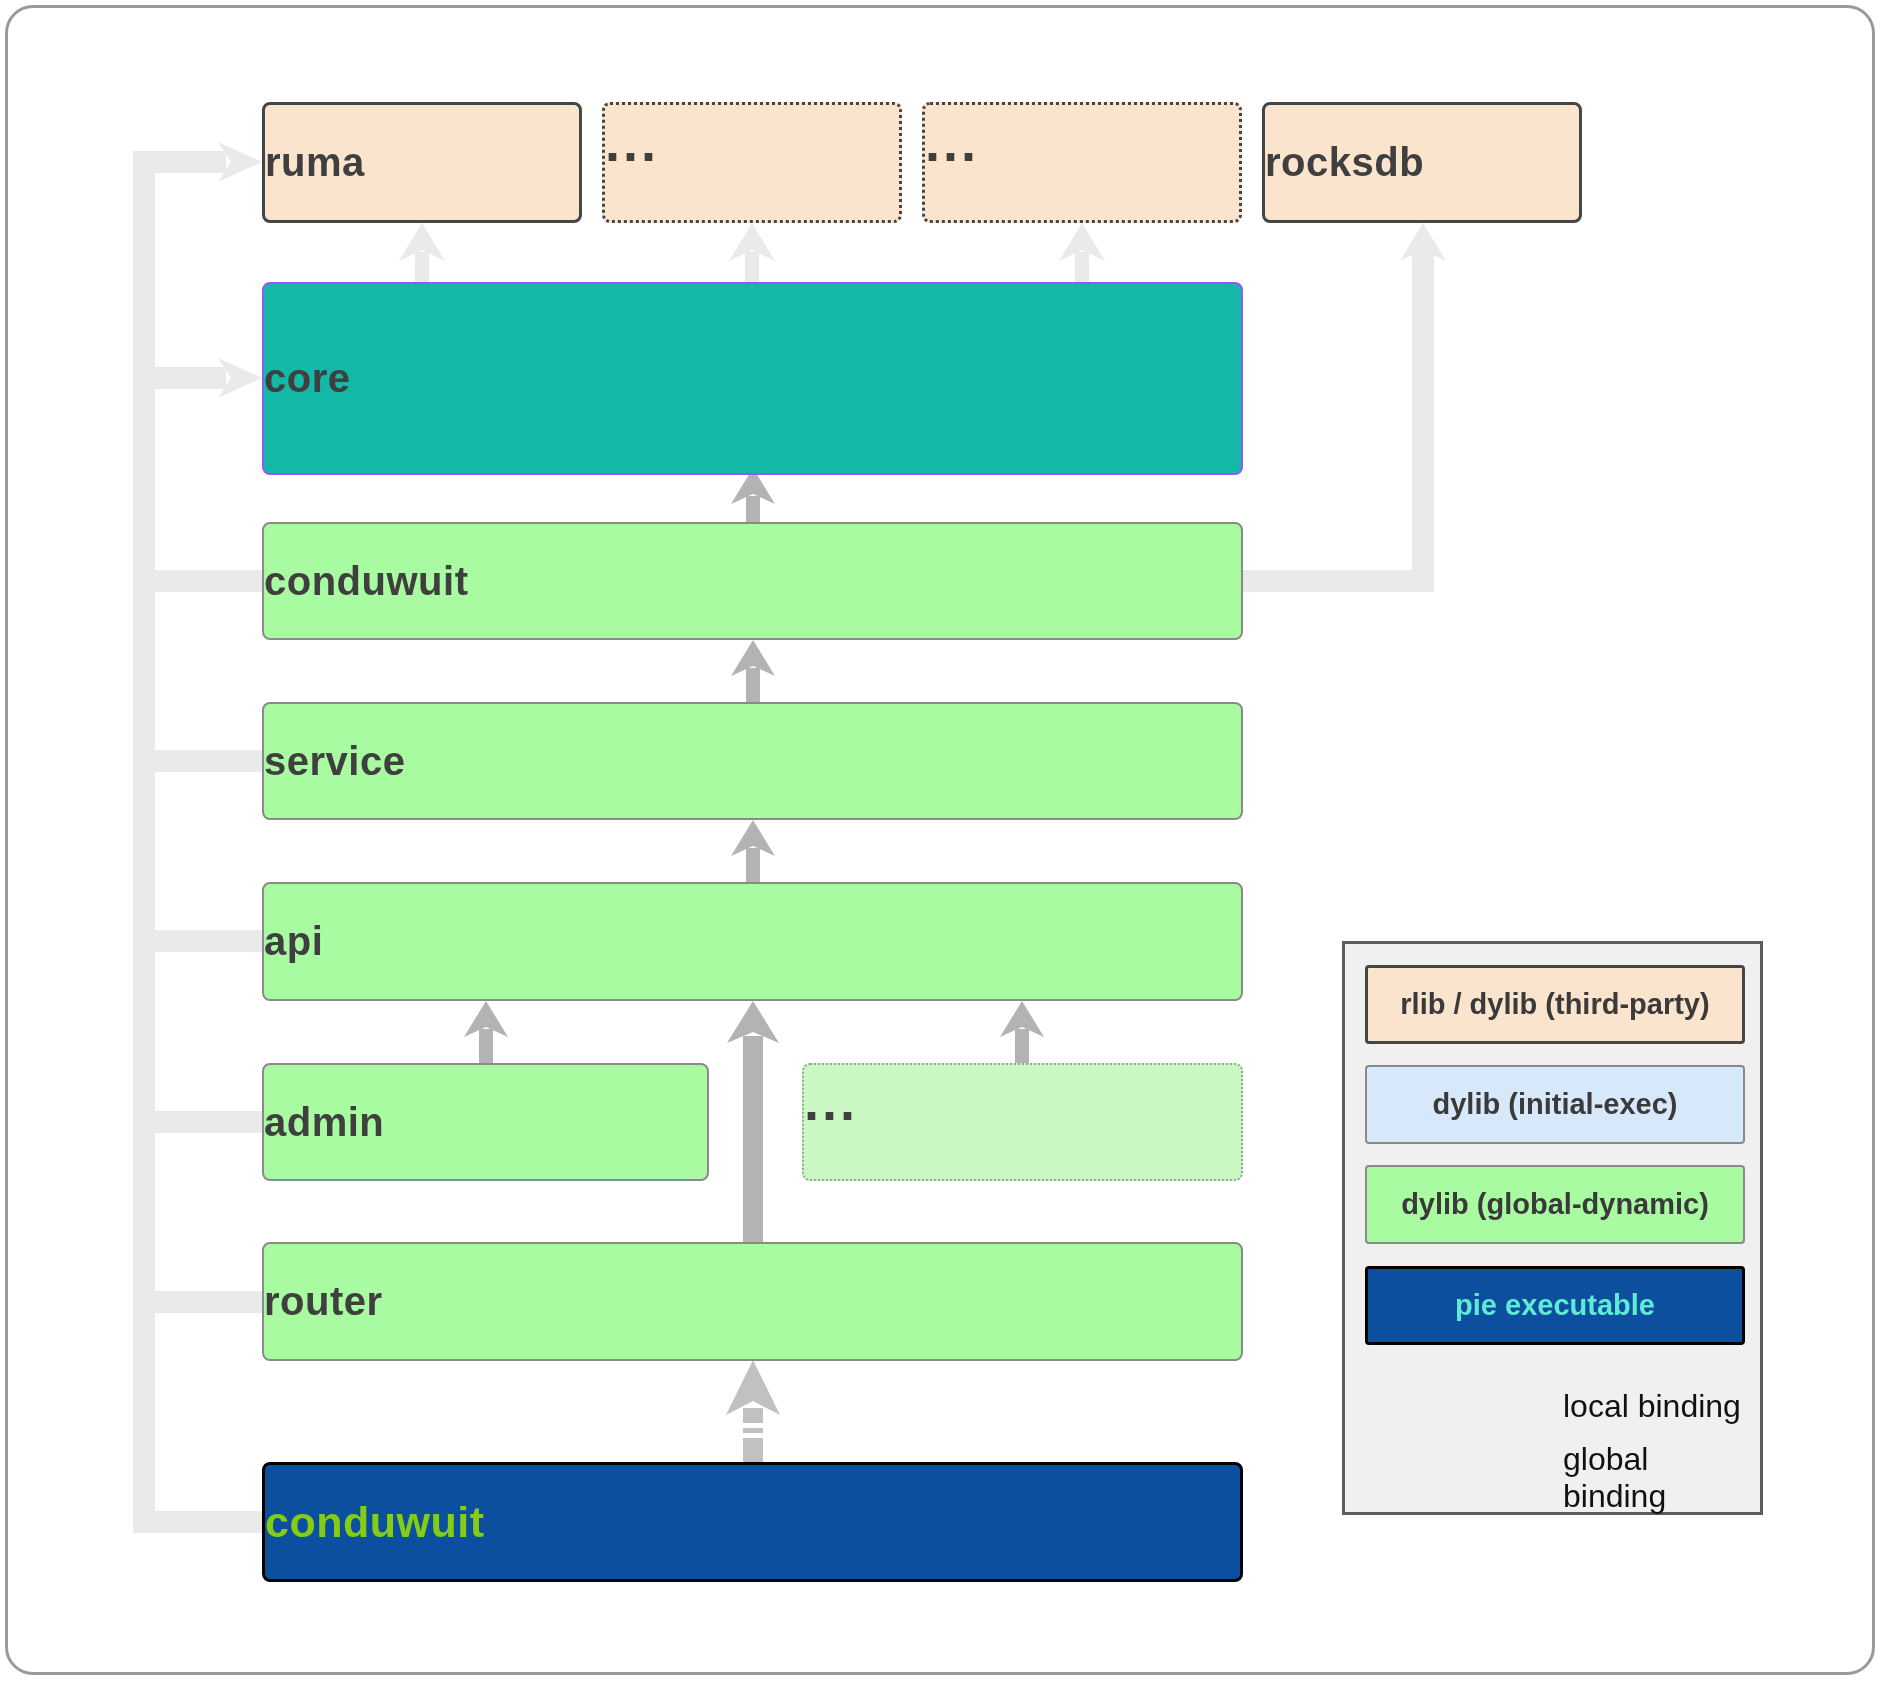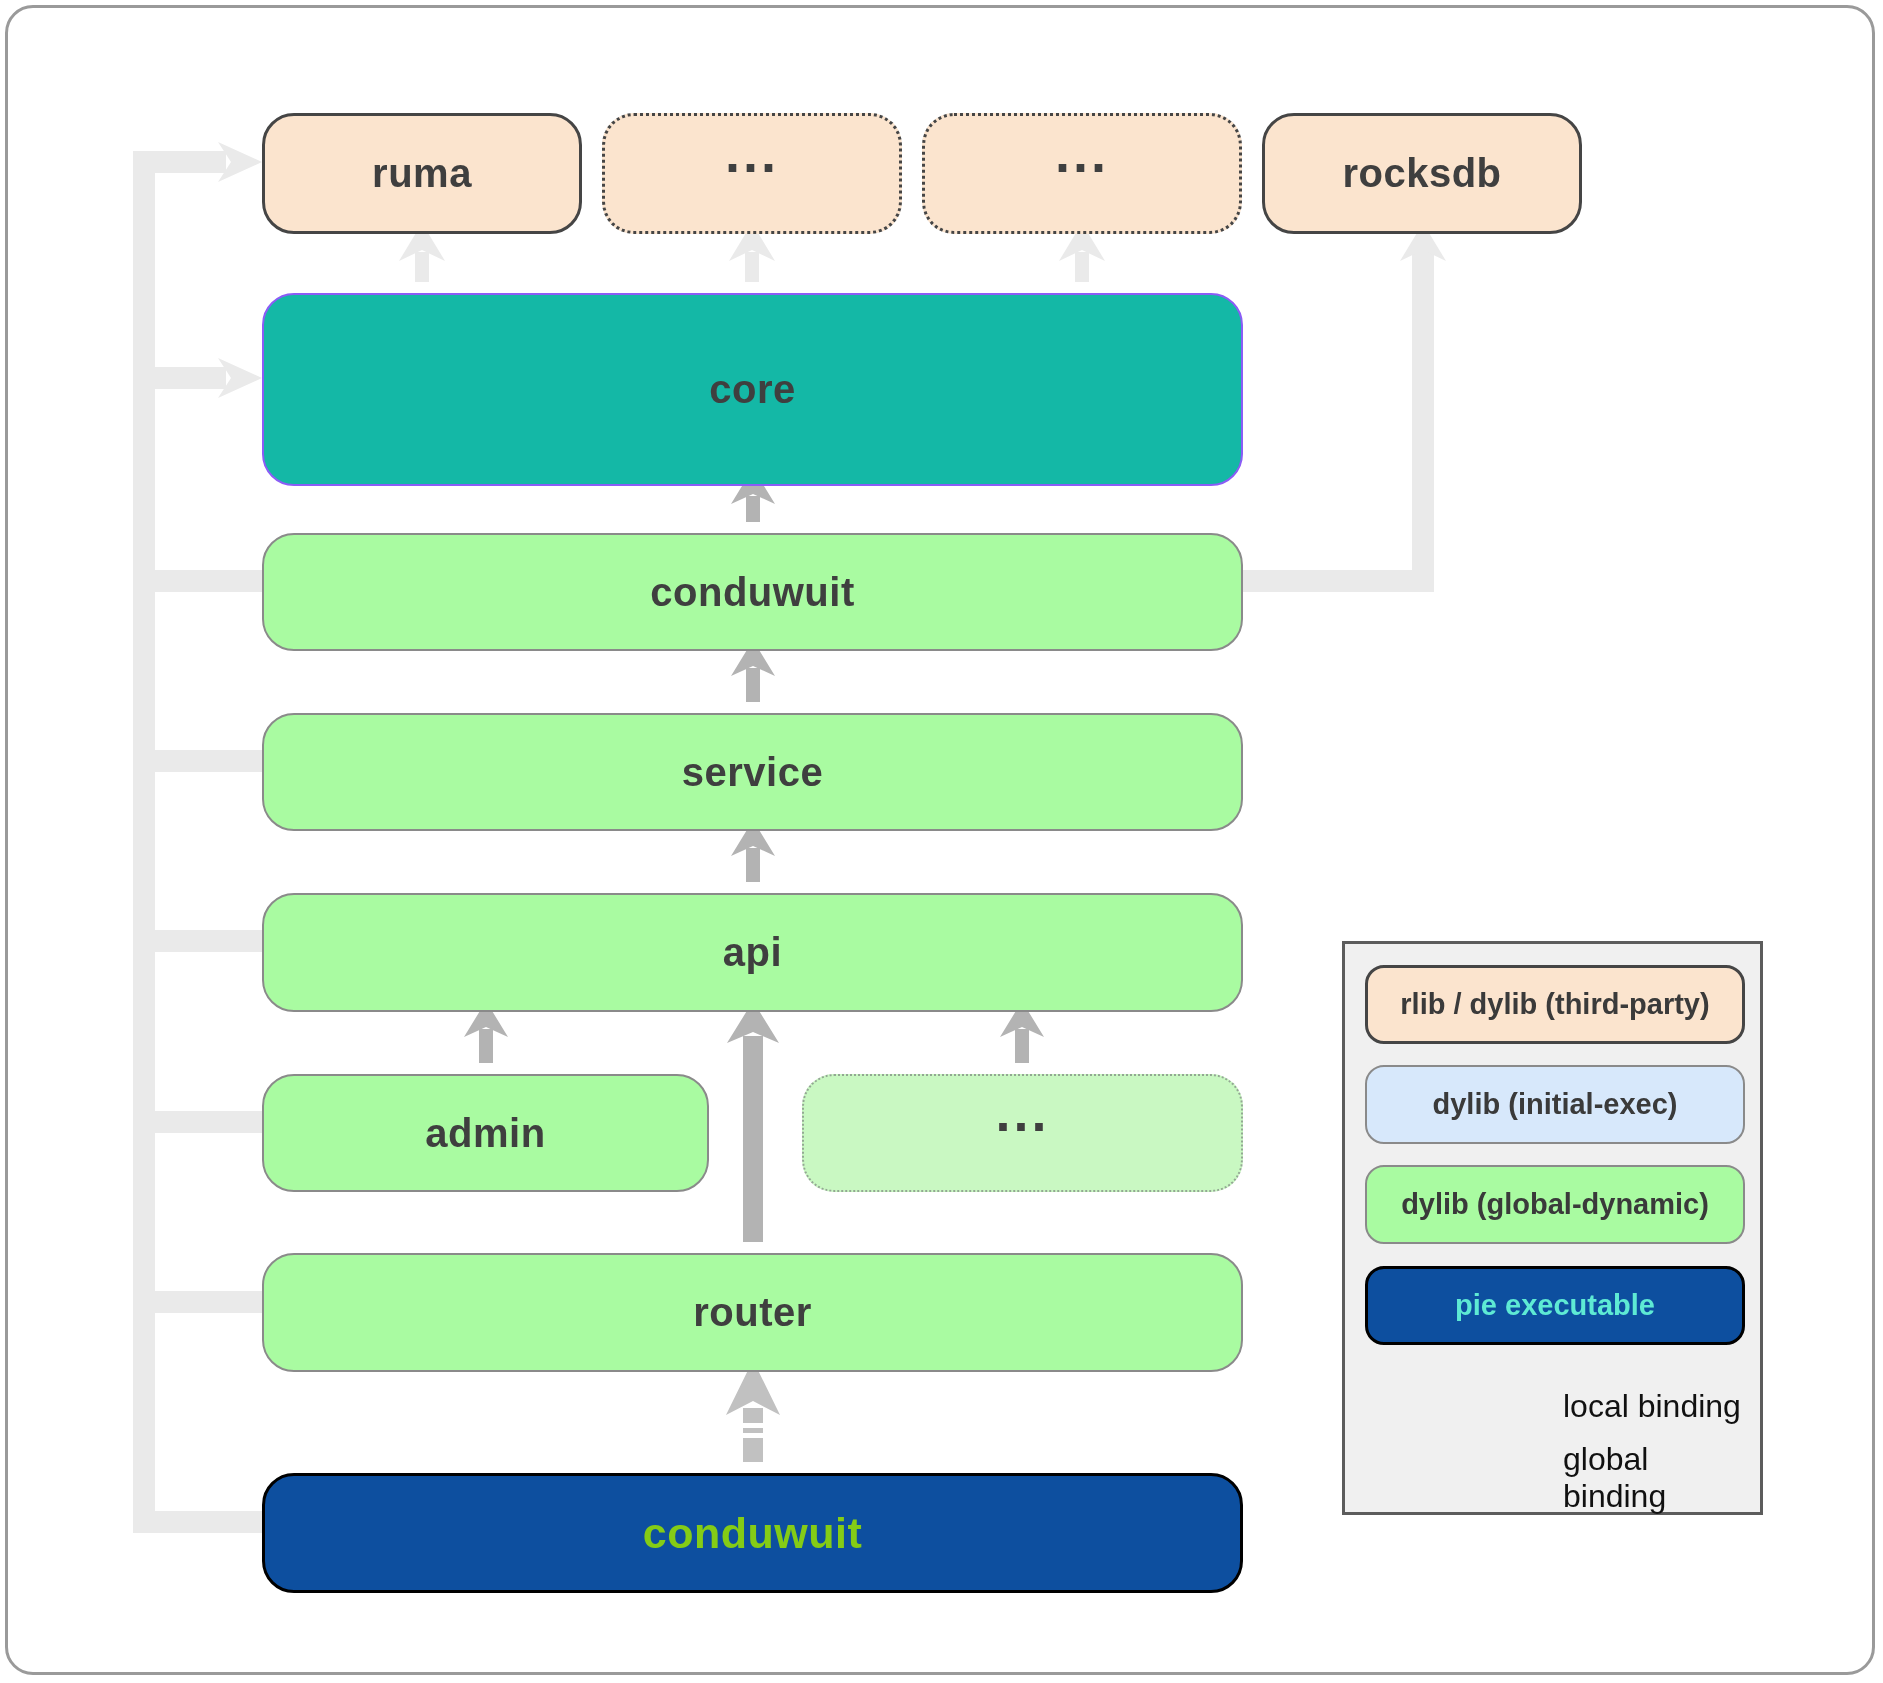--- a/index.html
+++ b/index.html
@@ -1,23 +1,23 @@
 <!DOCTYPE html>
 <html><head>
 <meta charset="utf-8">
 <style>
   html,body{margin:0;padding:0;background:#fff;}
   body{font-family:"Liberation Sans", sans-serif;}
   #stage{position:relative;width:1883px;height:1683px;background:#ffffff;overflow:hidden;}
   #frame{position:absolute;left:5px;top:5px;width:1870px;height:1670px;
          border:3px solid #9a9a9a;border-radius:28px;box-sizing:border-box;}
   #connectors{position:absolute;left:0;top:0;width:1883px;height:1683px;}
-  .node{position:absolute;display:flex;align-items:center;justify-content:center;
-        box-sizing:border-box;border-radius:32px;color:#3f3f3f;
-        font-size:40px;font-weight:600;letter-spacing:0.5px;margin-top:11px;}
+  .node{position:absolute;display:flex;align-items:center;
+        box-sizing:border-box;border-radius:8px;color:#3f3f3f;
+        font-size:40px;font-weight:600;letter-spacing:0.5px;}
   .peach{background:#fbe4ce;border:3px solid #454545;}
   .peach-dotted{background:#fbe4ce;border:3px dotted #454545;}
   .blue{background:#14b8a6;border:2px solid #8b5cf6;}
   .green{background:#a9fba1;border:2px solid #8a8a8a;}
   .green-dotted{background:#c9f8c2;border:2px dotted #93a893;}
   .navy{background:#0d4f9f;border:3px solid #000;color:#84cc16;}
   .ell span{display:inline-block;transform:translateY(-34%);font-size:54px;font-weight:700;letter-spacing:3px;}
   
   #n-ruma     {left:262px;top:102px;width:320px;height:121px;}
   #n-ell1     {left:602px;top:102px;width:300px;height:121px;}
@@ -27,21 +27,21 @@
   #n-database {left:262px;top:522px;width:981px;height:118px;}
   #n-service  {left:262px;top:702px;width:981px;height:118px;}
   #n-api      {left:262px;top:882px;width:981px;height:119px;}
   #n-admin    {left:262px;top:1063px;width:447px;height:118px;}
   #n-ell3     {left:802px;top:1063px;width:441px;height:118px;}
   #n-router   {left:262px;top:1242px;width:981px;height:119px;}
   #n-conduwuit{left:262px;top:1462px;width:981px;height:120px;font-size:43px;}
   
   #legend{position:absolute;left:1342px;top:941px;width:421px;height:574px;
           background:#f0f0f0;border:3px solid #5c5c5c;box-sizing:border-box;}
-  .lg-item{position:absolute;left:20px;width:380px;height:79px;border-radius:19px;
+  .lg-item{position:absolute;left:20px;width:380px;height:79px;border-radius:4px;
            display:flex;align-items:center;justify-content:center;
            font-size:29px;font-weight:600;color:#3a3a3a;box-sizing:border-box;}
   #lg-peach{top:21px;background:#fbe4ce;border:3px solid #454545;}
   #lg-blue {top:121px;background:#d7e8fb;border:2px solid #8a8a8a;}
   #lg-green{top:221px;background:#a9fba1;border:2px solid #8a8a8a;}
   #lg-navy {top:322px;background:#0d4f9f;border:3px solid #000;color:#5eead4;text-align:right;}
   .lg-label{position:absolute;left:218px;font-size:32px;color:#111;font-weight:400;}
   #lg-local-label{top:444px;}
   #lg-global-label{top:497px;}
 </style>

